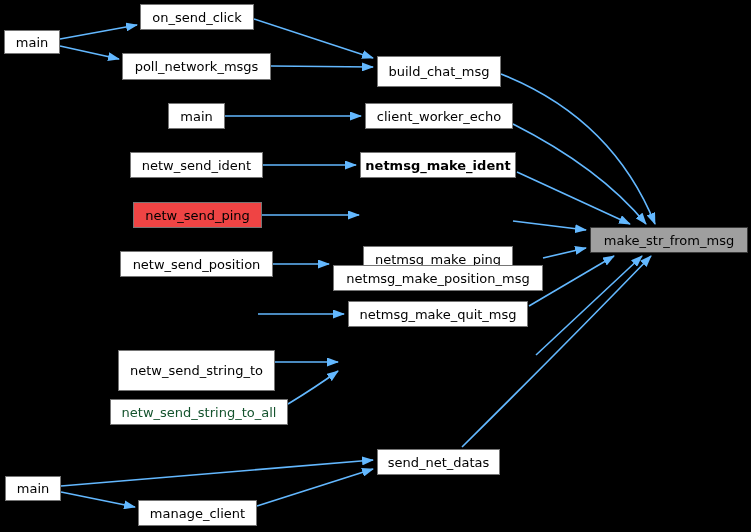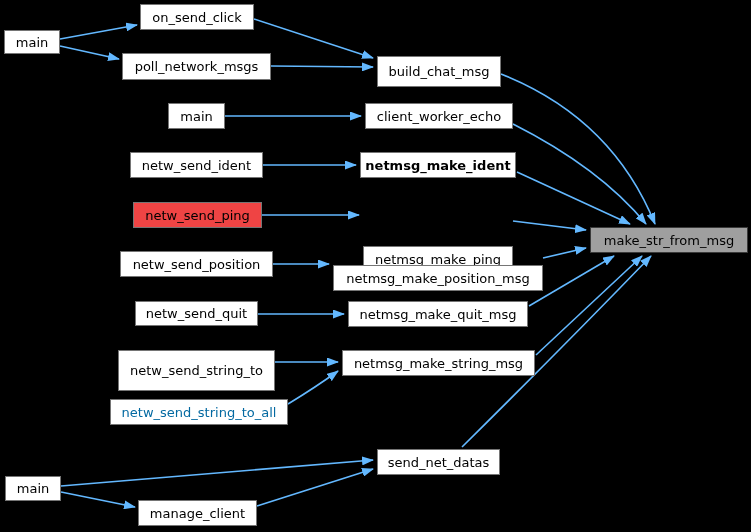--- a/index.html
+++ b/index.html
@@ -80,22 +80,20 @@
     <div class="node" style="left: 122px; top: 53px; width: 149px; height: 27px; background: rgb(255, 255, 255); border-color: rgb(117, 117, 117); color: rgb(0, 0, 0);">poll_network_msgs</div>
     <div class="node" style="left: 377px; top: 56px; width: 124px; height: 31px; background: rgb(255, 255, 255); border-color: rgb(117, 117, 117); color: rgb(0, 0, 0);">build_chat_msg</div>
     <div class="node" style="left: 168px; top: 103px; width: 57px; height: 26px; background: rgb(255, 255, 255); border-color: rgb(117, 117, 117); color: rgb(0, 0, 0);">main</div>
     <div class="node" style="left: 365px; top: 103px; width: 148px; height: 26px; background: rgb(255, 255, 255); border-color: rgb(117, 117, 117); color: rgb(0, 0, 0);">client_worker_echo</div>
     <div class="node" style="left: 130px; top: 152px; width: 133px; height: 26px; background: rgb(255, 255, 255); border-color: rgb(117, 117, 117); color: rgb(0, 0, 0);">netw_send_ident</div>
     <div class="node" style="left: 360px; top: 152px; width: 156px; height: 26px; background: rgb(255, 255, 255); border-color: rgb(117, 117, 117); color: rgb(0, 0, 0); font-weight: bold;">netmsg_make_ident</div>
     <div class="node" style="left: 133px; top: 202px; width: 129px; height: 26px; background: #ef4444; border-color: rgb(117, 117, 117); color: rgb(0, 0, 0);">netw_send_ping</div>
     <div class="node" style="left: 363px; top: 202px; width: 150px; height: 26px; background: rgb(255, 255, 255); border-color: rgb(117, 117, 117); color: rgb(0, 0, 0); margin-top: 44px;">netmsg_make_ping</div>
     <div class="node" style="left: 120px; top: 251px; width: 153px; height: 26px; background: rgb(255, 255, 255); border-color: rgb(117, 117, 117); color: rgb(0, 0, 0);">netw_send_position</div>
     <div class="node" style="left: 333px; top: 241px; width: 210px; height: 26px; background: rgb(255, 255, 255); border-color: rgb(117, 117, 117); color: rgb(0, 0, 0); margin-top: 24px;">netmsg_make_position_msg</div>
-    <div class="node" style="left: 135px; top: 301px; width: 123px; height: 25px; background: rgb(255, 255, 255); border-color: rgb(117, 117, 117); color: rgb(0, 0, 0);">netw_send_quit</div>
     <div class="node" style="left: 348px; top: 301px; width: 180px; height: 26px; background: rgb(255, 255, 255); border-color: rgb(117, 117, 117); color: rgb(0, 0, 0);">netmsg_make_quit_msg</div>
     <div class="node" style="left: 118px; top: 350px; width: 157px; height: 41px; background: rgb(255, 255, 255); border-color: rgb(117, 117, 117); color: rgb(0, 0, 0);">netw_send_string_to</div>
-    <div class="node" style="left: 342px; top: 350px; width: 193px; height: 26px; background: rgb(255, 255, 255); border-color: rgb(117, 117, 117); color: rgb(0, 0, 0);">netmsg_make_string_msg</div>
-    <div class="node" style="left: 110px; top: 399px; width: 178px; height: 26px; background: rgb(255, 255, 255); border-color: rgb(117, 117, 117); color: #0369a1;">netw_send_string_to_all</div>
+    <div class="node" style="left: 110px; top: 399px; width: 178px; height: 26px; background: rgb(255, 255, 255); border-color: rgb(117, 117, 117); color: #14532d;">netw_send_string_to_all</div>
     <div class="node" style="left: 377px; top: 449px; width: 123px; height: 26px; background: rgb(255, 255, 255); border-color: rgb(117, 117, 117); color: #000000;">send_net_datas</div>
     <div class="node" style="left: 5px; top: 476px; width: 56px; height: 25px; background: rgb(255, 255, 255); border-color: rgb(117, 117, 117); color: rgb(0, 0, 0);">main</div>
     <div class="node" style="left: 138px; top: 500px; width: 119px; height: 26px; background: rgb(255, 255, 255); border-color: rgb(117, 117, 117); color: rgb(0, 0, 0);">manage_client</div>
     <div class="node node-highlight" style="left: 590px; top: 227px; width: 158px; height: 26px; background: rgb(159, 159, 159); border-color: rgb(58, 58, 58); color: rgb(0, 0, 0); text-align: center;">make_str_from_msg</div>
   </div>
 
 </body></html>

